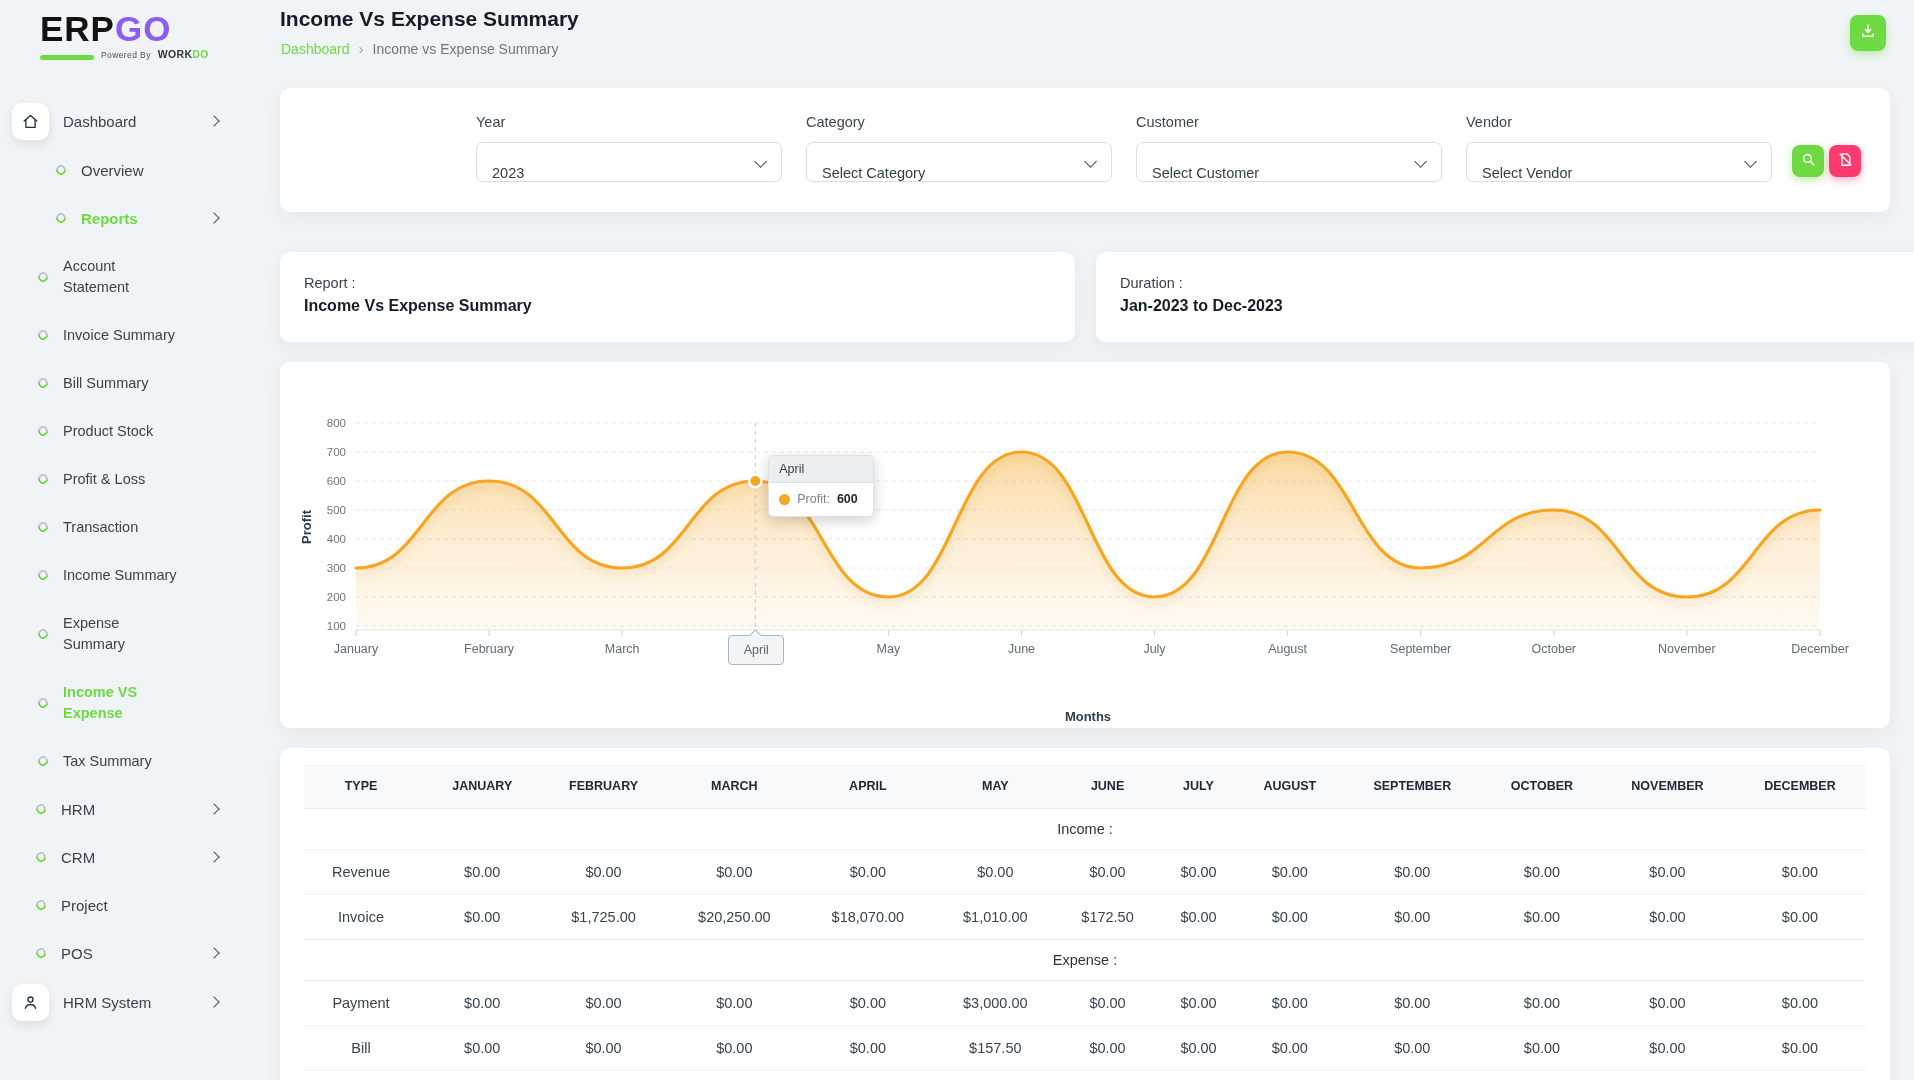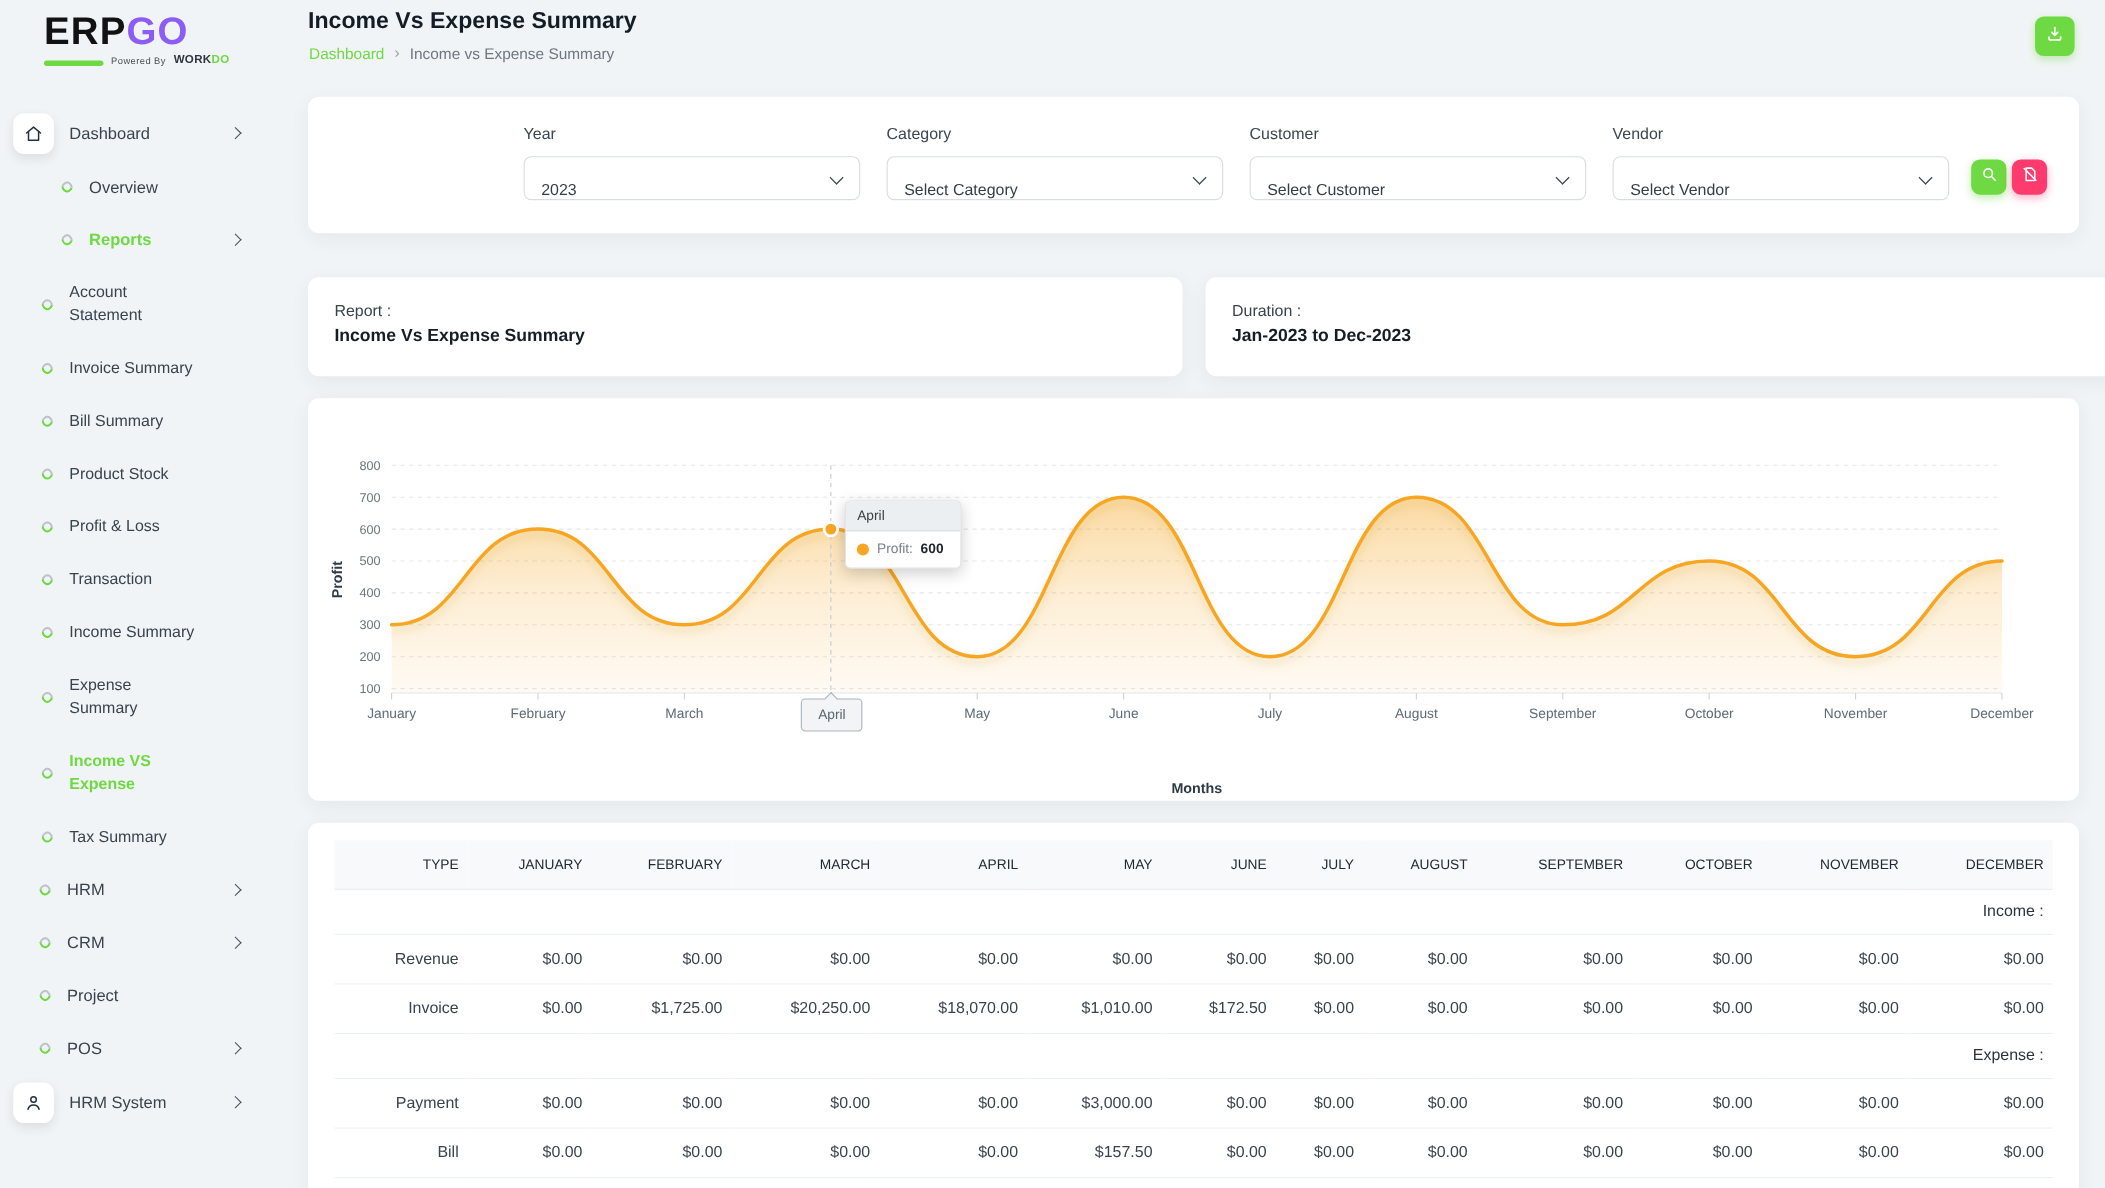--- a/index.html
+++ b/index.html
@@ -67,22 +67,22 @@
   .ct-dot{width:11px;height:11px;border-radius:50%;background:#f6a623;flex:none}
   .ct-series{font-size:12.5px;color:#7b828a}
   .ct-value{font-size:12.5px;font-weight:700;color:#20262d}
   .active-xlabel{position:absolute;width:54px;height:28px;background:#f2f4f5;border:1px solid #a9b4bd;border-radius:4px;display:flex;align-items:center;justify-content:center;font-size:12.5px;color:#5a6670;z-index:4}
   .active-xlabel::before{content:"";position:absolute;top:-5px;left:50%;margin-left:-5px;width:8px;height:8px;background:#f2f4f5;border-left:1px solid #a9b4bd;border-top:1px solid #a9b4bd;transform:rotate(45deg)}
 
   
   .table-card{left:280px;top:748px;width:1610px;height:360px;padding:0;box-sizing:border-box}
   .table-wrap{margin:16px 24px 0}
   table{width:100%;border-collapse:collapse}
-  th{background:#f8f9fb;border-bottom:1px solid #e9edf0;font-size:12.5px;font-weight:400;color:#202a34;text-align:right;padding:15px 8px}
-  td{font-size:14.5px;color:#39434d;text-align:right;padding:14px 8px;border-bottom:1px solid #edf0f3}
+  th{background:#f8f9fb;border-bottom:1px solid #e9edf0;font-size:12.5px;font-weight:700;color:#202a34;text-align:center;padding:15px 8px}
+  td{font-size:14.5px;color:#39434d;text-align:center;padding:14px 8px;border-bottom:1px solid #edf0f3}
   th:first-child,td:first-child{padding-left:1px;width:112px}
   tr.section td{color:#2b343e;padding:12px 8px}
 </style>
 </head>
 <body>
 
 <div class="sidebar">
   <div class="logo">
     <div class="logo-main"><span class="logo-erp">ERP</span><span class="logo-go">GO</span></div>
     <div class="logo-sub">

